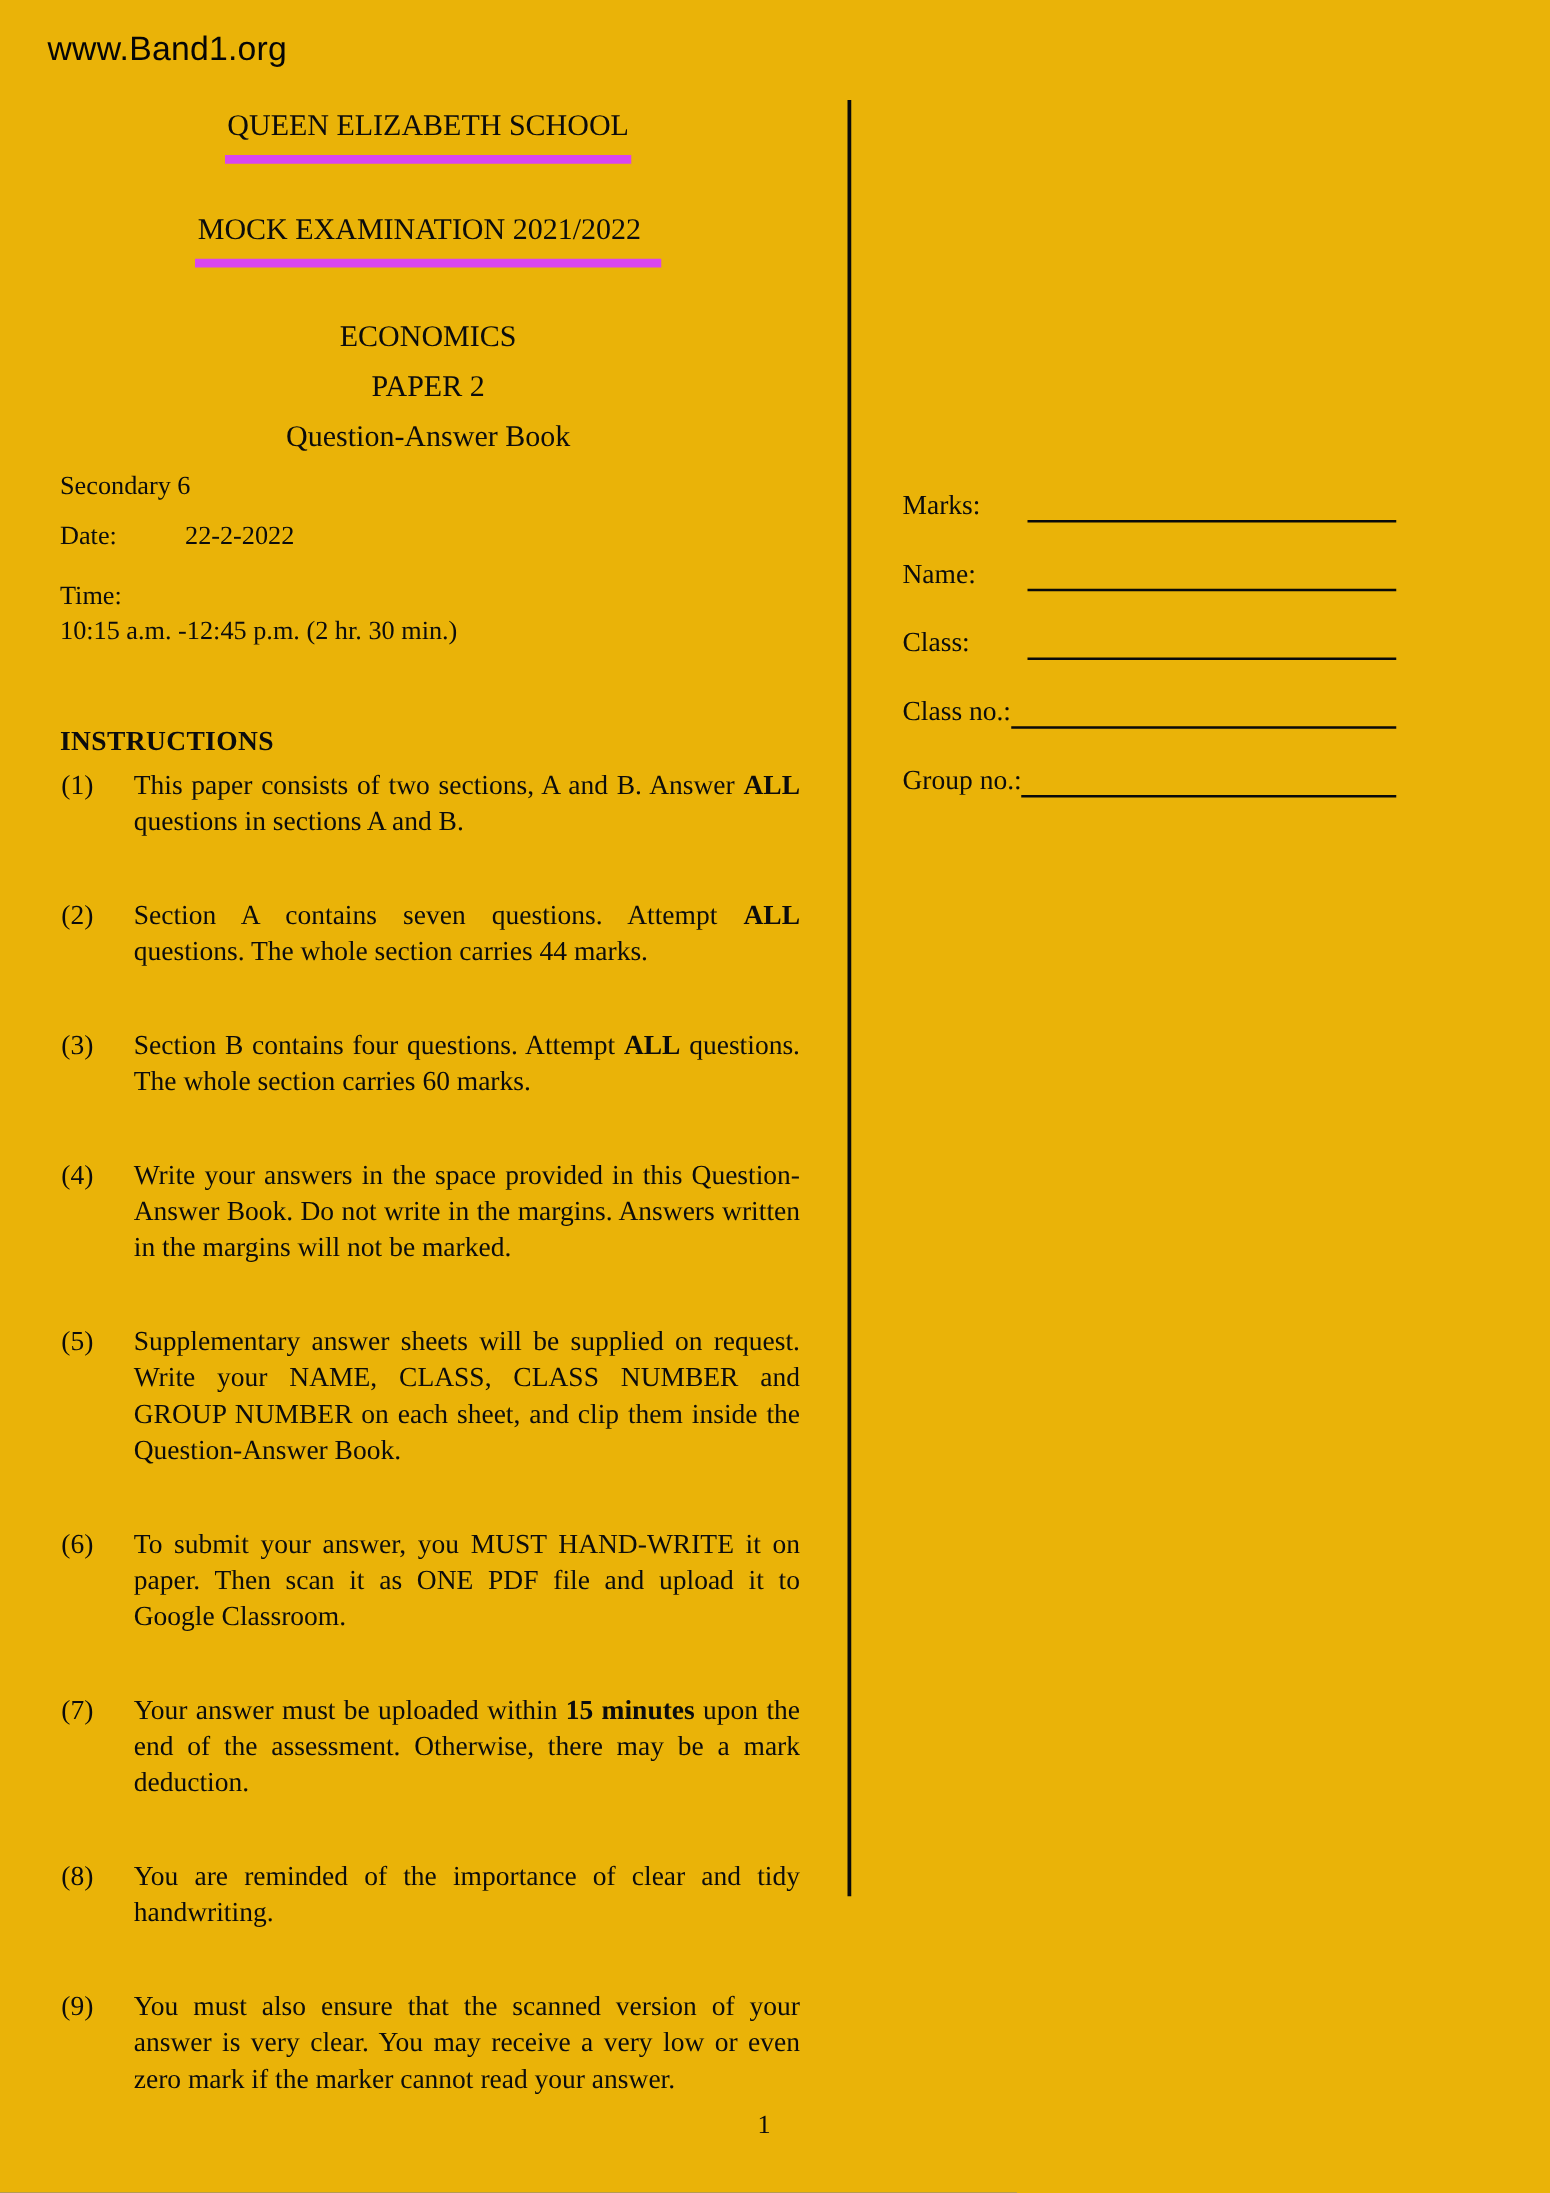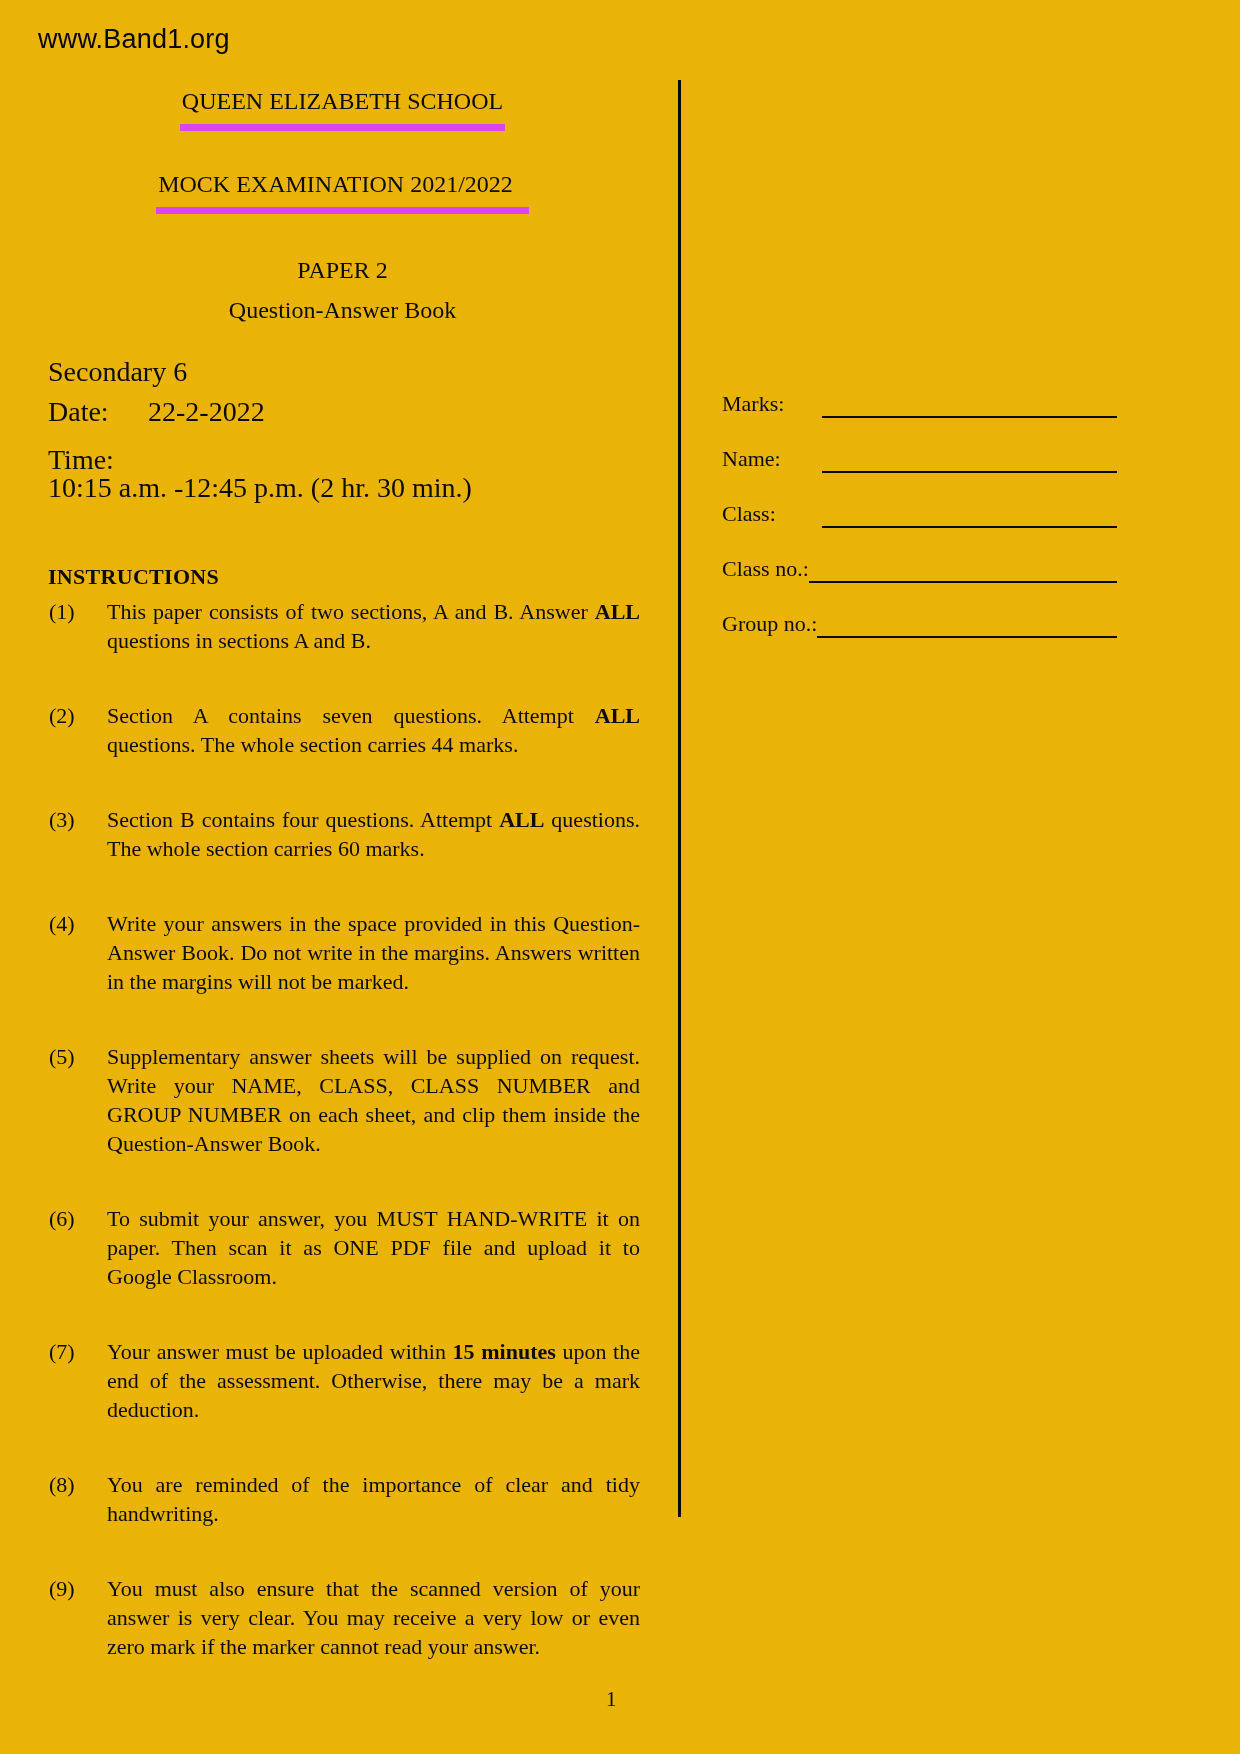--- a/index.html
+++ b/index.html
@@ -27,21 +27,21 @@
   }
   .head-block{text-align:center;}
   .head-line{font-size:24px;line-height:43px;}
   .head-line .u{
     display:inline-block;border-bottom:7px solid #d946ef;
     padding:0 2px 1px 2px;
   }
   .head-line .u.trail{padding-right:16px;margin-top:32px;}
   .subject-block{text-align:center;margin-top:36px;}
   .subject-line{font-size:24px;line-height:40px;}
-  .info-block{margin-top:28px;font-size:28px;}
+  .info-block{margin-top:4px;font-size:21px;}
   .info-row{display:flex;line-height:28px;padding-left:3px;}
   .info-row.r2{margin-top:12px;}
   .info-row.r3{margin-top:20px;flex-direction:column;}
   .info-label{width:100px;flex:0 0 auto;}
   .instructions-heading{
     margin-top:61px;font-size:22px;font-weight:bold;
     letter-spacing:0.3px;line-height:28px;padding-left:3px;
   }
   .items{margin-top:6px;}
   .item{
@@ -84,20 +84,21 @@
     <div class="head-block">
       <div class="head-line">
         <span class="u">QUEEN ELIZABETH SCHOOL</span>
       </div>
       <div class="head-line">
         <span class="u trail">MOCK EXAMINATION 2021/2022</span>
       </div>
     </div>
 
     <div class="subject-block">
+      <div class="subject-line">ECONOMICS</div>
       <div class="subject-line">PAPER 2</div>
       <div class="subject-line">Question-Answer Book</div>
     </div>
 
     <div class="info-block">
       <div class="info-row">
         <span>Secondary 6</span>
       </div>
       <div class="info-row r2">
         <span class="info-label">Date:</span>

